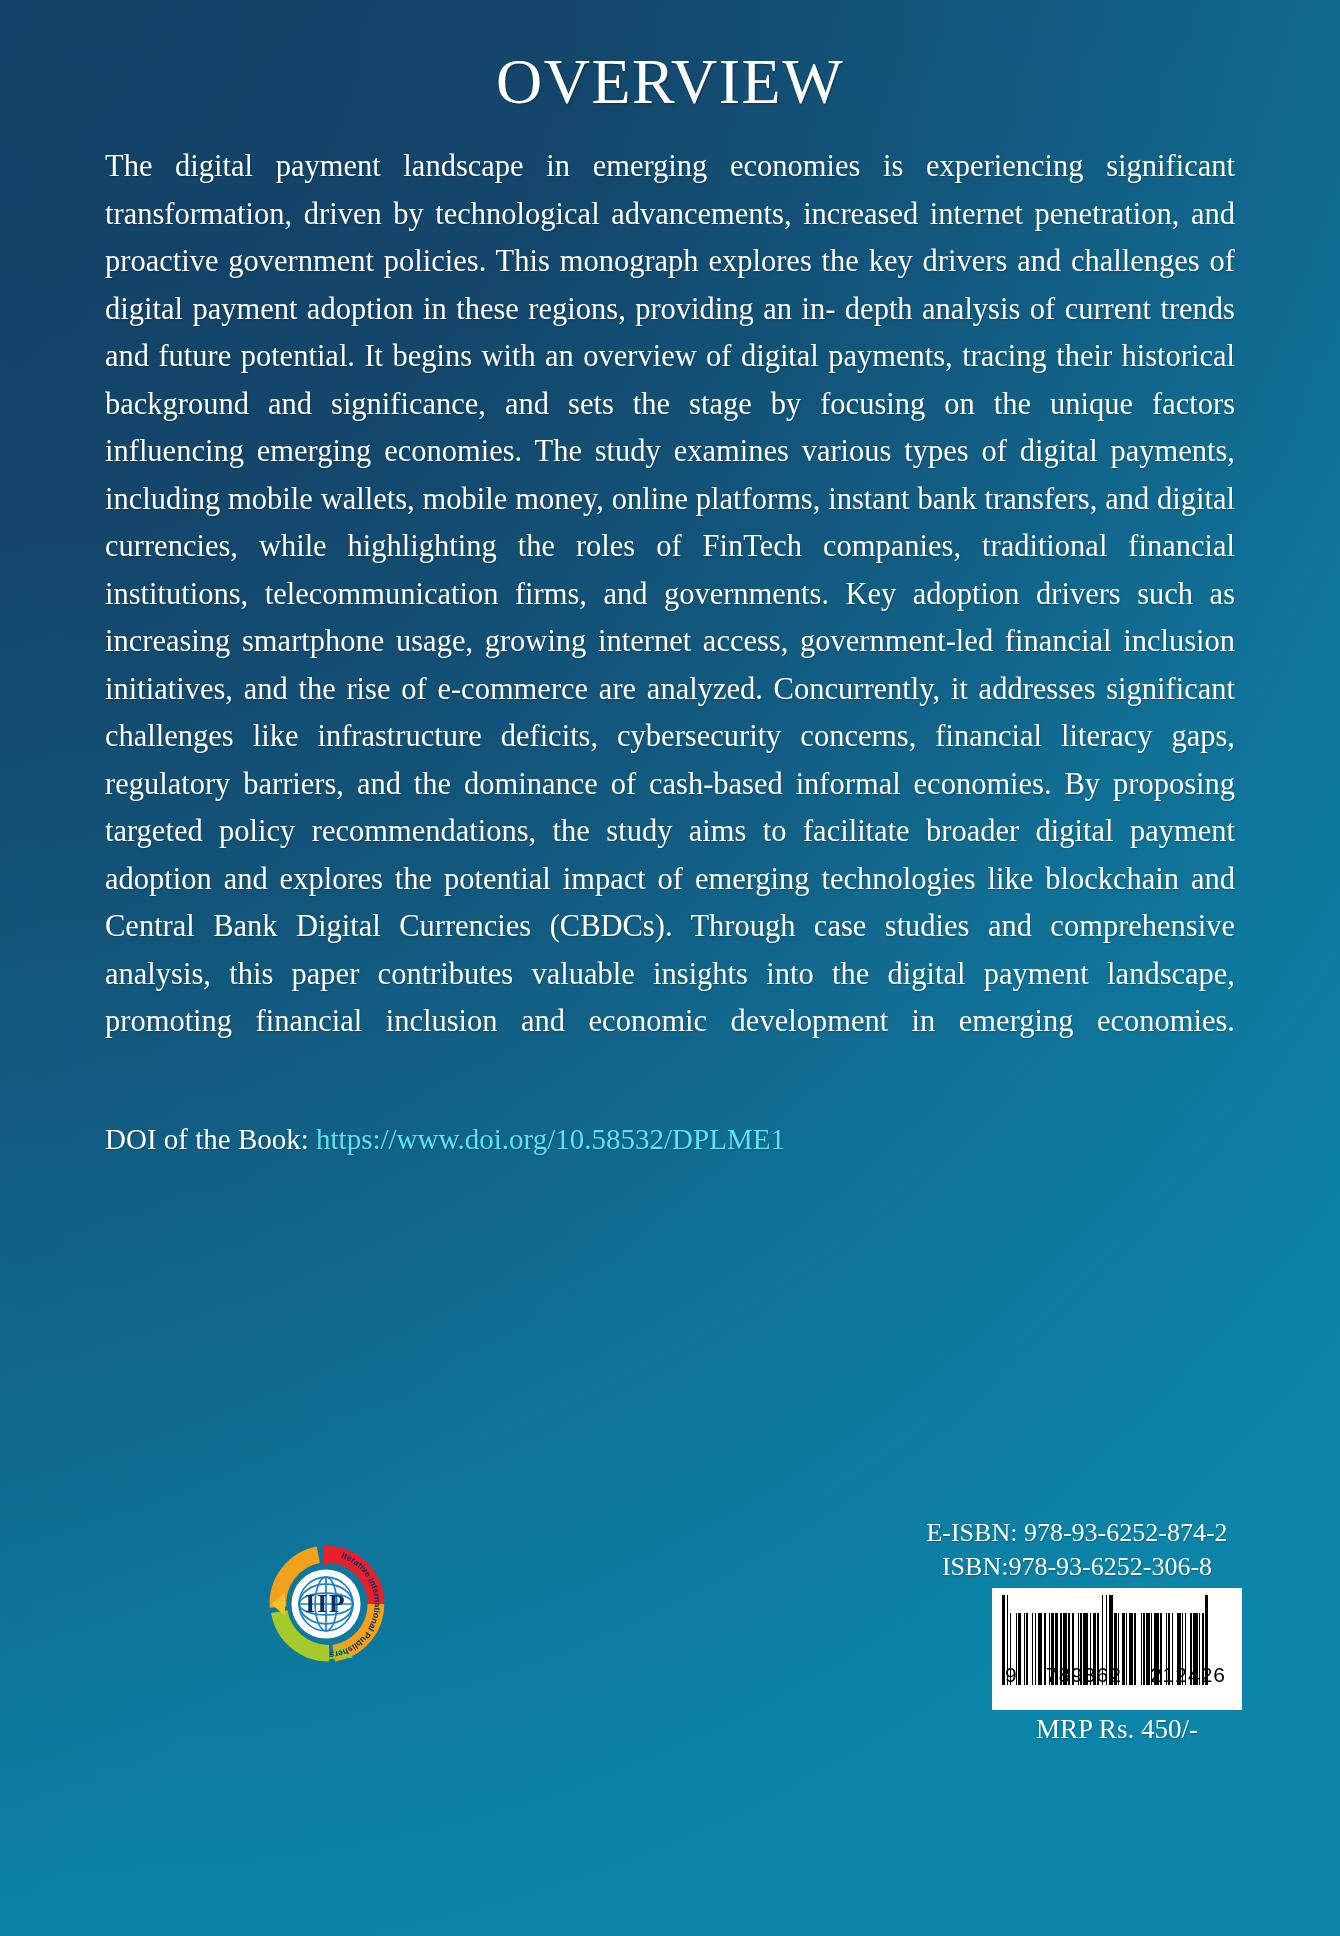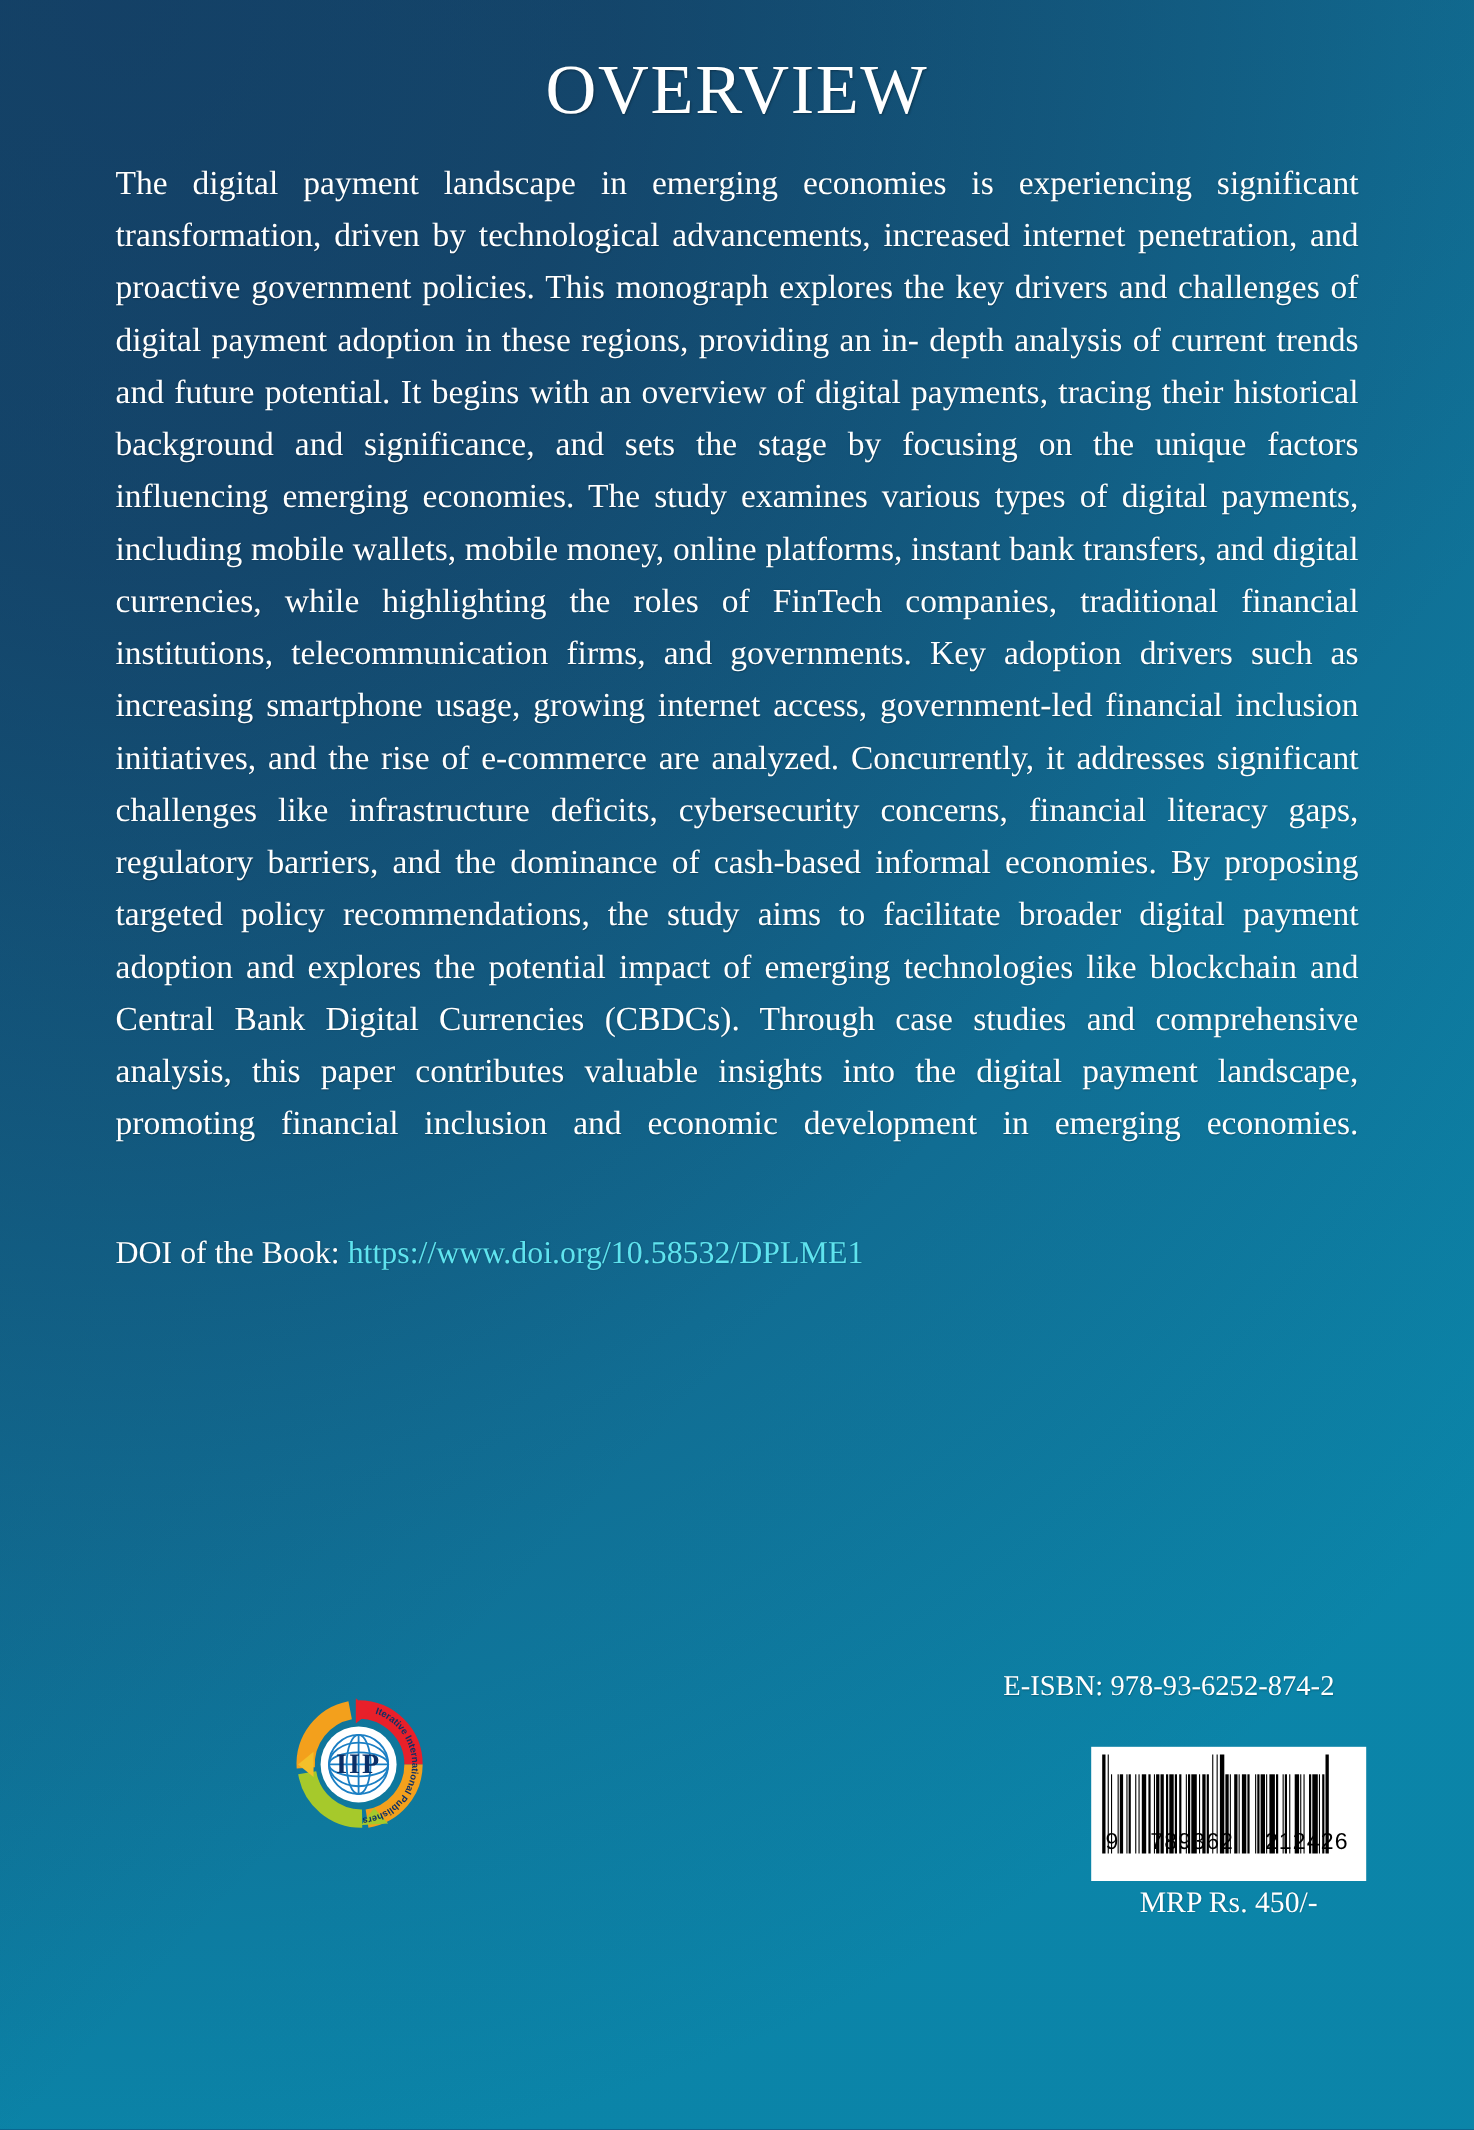--- a/index.html
+++ b/index.html
@@ -117,21 +117,21 @@
     letter-spacing: 0.3px;
     text-shadow: 1px 1px 2px rgba(0,0,0,0.32);
     white-space: nowrap;
   }
 
   
   .isbn-block {
     position: absolute;
     right: 98px;
     top: 0px;
-    text-align: left;
+    text-align: center;
     width: 330px;
   }
   .isbn-line {
     color: #ffffff;
     font-size: 26px;
     line-height: 34px;
     white-space: nowrap;
     text-shadow: 0.5px 0.5px 1.5px rgba(0,0,0,0.28);
   }
 
@@ -235,20 +235,21 @@
 
         <text font-family="Liberation Sans, sans-serif" font-size="13.5" font-weight="bold" fill="#0d2f66">
           <textPath href="#ringpath" startOffset="30%">Iterative International Publishers</textPath>
         </text>
       </svg>
     </div>
 
 
     <div class="isbn-block">
       <div class="isbn-line">E-ISBN: 978-93-6252-874-2</div>
+      <div class="isbn-line">ISBN:978-93-6252-306-8</div>
     </div>
 
     <div class="barcode-box">
       <div class="bars" id="bars">
           <span style="width: 3.45px; background: rgb(0, 0, 0); height: 90px;"></span>
           <span style="width: 1.15px; background: transparent; height: 90px;"></span>
           <span style="width: 1.15px; background: rgb(0, 0, 0); height: 90px;"></span>
           <span style="width: 2.3px; background: transparent; height: 72px;"></span>
           <span style="width: 1.15px; background: rgb(0, 0, 0); height: 72px;"></span>
           <span style="width: 4.6px; background: transparent; height: 72px;"></span>

